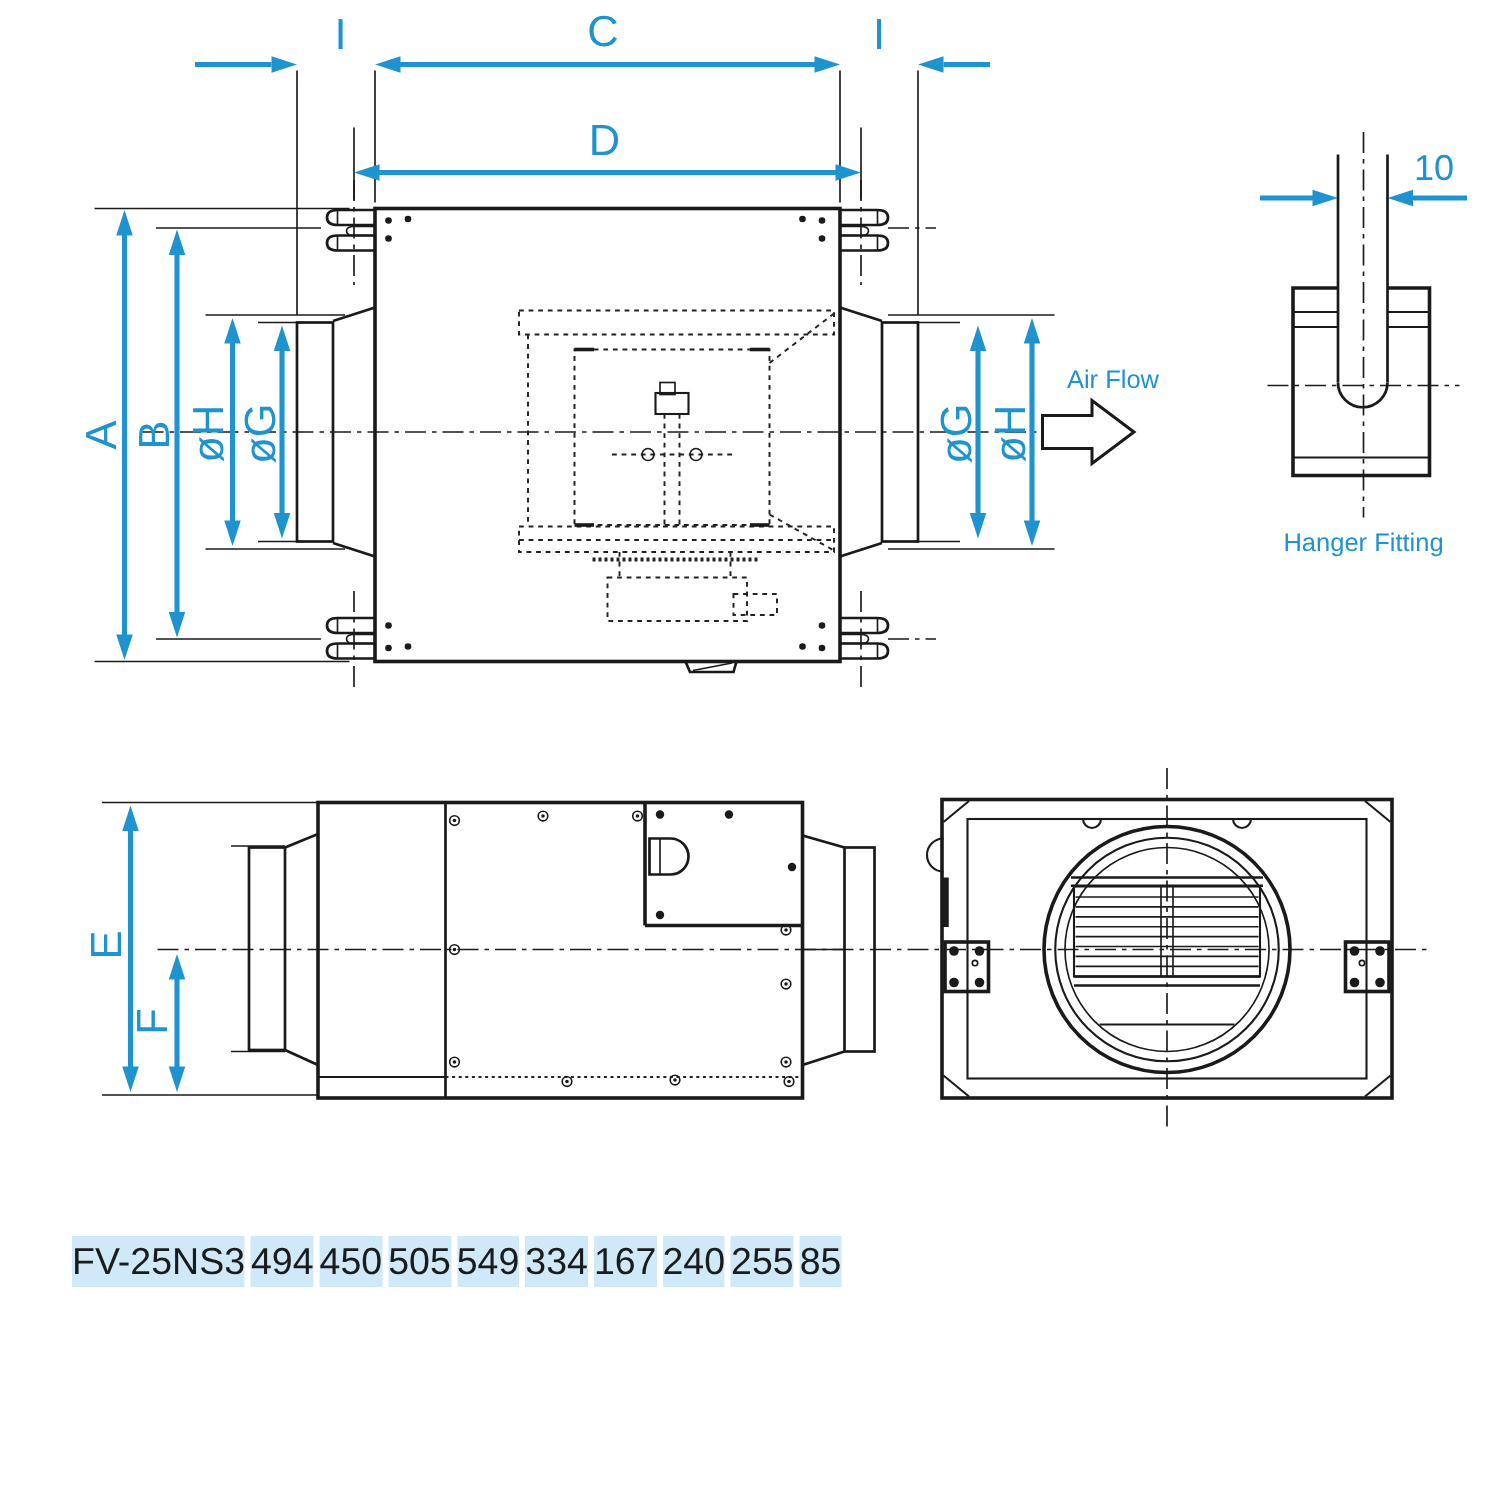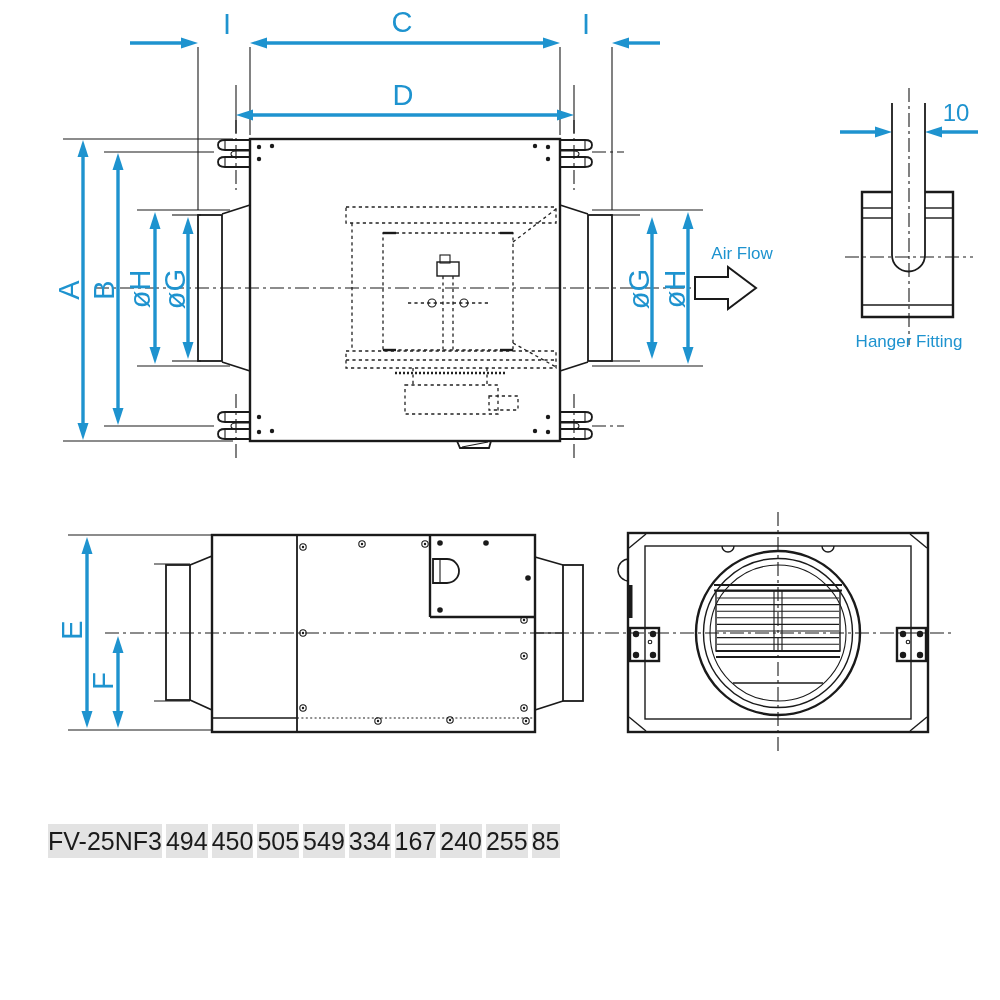--- a/index.html
+++ b/index.html
@@ -380,28 +380,28 @@
 <div class="lbl dimfs" style="left:586px;top:24px">I</div>
 <div class="lbl dimfs" style="left:403px;top:95px">D</div>
 <div class="lbl numfs" style="left:956px;top:113px">10</div>
 <div class="vlbl dimfs" style="left:69px;top:290px">A</div>
 <div class="vlbl dimfs" style="left:104px;top:290px">B</div>
 <div class="vlbl dimfs" style="left:140px;top:289px">øH</div>
 <div class="vlbl dimfs" style="left:175px;top:289px">øG</div>
 <div class="vlbl dimfs" style="left:639px;top:289px">øG</div>
 <div class="vlbl dimfs" style="left:675px;top:289px">øH</div>
 <div class="lbl smfs" style="left:742px;top:253px">Air Flow</div>
-<div class="lbl smfs" style="left:909px;top:341px">Hanger Fitting</div>
+<div class="lbl smfs" style="left:909px;top:362px">Hanger Fitting</div>
 <div class="vlbl dimfs" style="left:72px;top:630px">E</div>
 <div class="vlbl dimfs" style="left:103px;top:681px">F</div>
 
 <table class="spec">
   <tbody>
-  <tr class="drow alt">
-    <td>FV-25NF3</td>
+  <tr class="drow hl">
+    <td>FV-25NS3</td>
     <td>494</td>
     <td>450</td>
     <td>505</td>
     <td>549</td>
     <td>334</td>
     <td>167</td>
     <td>240</td>
     <td>255</td>
     <td>85</td>
   </tr>

